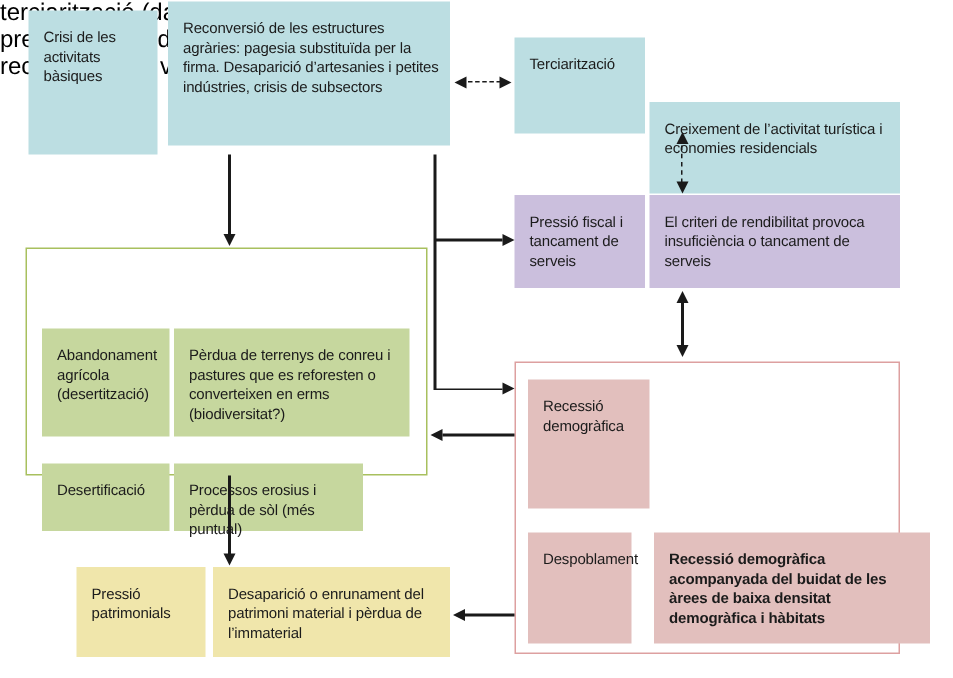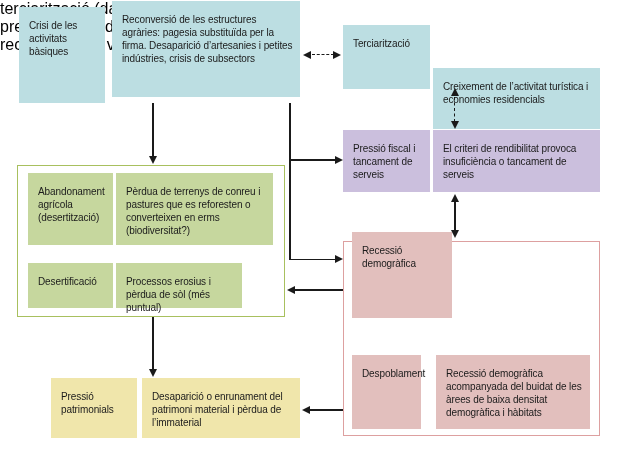--- a/index.html
+++ b/index.html
@@ -7,42 +7,42 @@
     position:relative; width:635px; height:452px; background:#fff;
     font-family:"Liberation Sans", sans-serif; overflow:hidden;
   }
   .cell {
     position:absolute; box-sizing:border-box;
     font-size:10px; line-height:13px; color:#1b1b1b;
     padding:12px 6px 5px 10px; letter-spacing:-0.1px;
   }
   .c-cyan   { background:var(--cyan); }
   .c-purple { background:var(--purple); }
-  .c-green  { background:var(--green); }
+  .c-green  { background:var(--green);margin-top:46px; }
   .c-pink   { background:var(--pink); }
   .c-yellow { background:var(--yellow); }
   .frame { position:absolute; box-sizing:border-box; background:#fff; }
   #green-frame { left:17px; top:165px; width:268px; height:152px; border:1.5px solid var(--green_border); }
   #pink-frame  { left:343px; top:241px; width:257px; height:195px; border:1.5px solid var(--pink_border); }
 
   
   #crisi-term    { left:19px;  top:7px;   width:86px;  height:96px; }
   #crisi-def     { left:112px; top:1px;   width:188px; height:96px; }
   #terci-term    { left:343px; top:25px;  width:87px;  height:64px; }
   #terci-def     { left:433px; top:40px;  width:167px; height:61px;margin-top:28px; }
   #pressio-term  { left:343px; top:130px; width:87px;  height:62px; }
   #pressio-def   { left:433px; top:130px; width:167px; height:62px; }
   #aband-term    { left:28px;  top:173px; width:85px;  height:72px; }
   #aband-def     { left:116px; top:173px; width:157px; height:72px; }
   #desert-term   { left:28px;  top:263px; width:85px;  height:45px; }
   #desert-def    { left:116px; top:263px; width:126px; height:45px; }
-  #recessio-term { left:352px; top:232px; width:100px;  height:86px; }
+  #recessio-term { left:352px; top:253px; width:81px;  height:86px; }
   #recessio-def  { left:436px; top:248px; width:154px; height:86px; }
   #despobl-term  { left:352px; top:355px; width:69px;  height:74px; }
-  #despobl-def   { left:436px; top:355px; width:154px; height:74px; }
+  #despobl-def   { left:436px; top:355px; width:184px; height:74px;font-weight:bold; }
   #perdues-term  { left:51px;  top:378px; width:86px;  height:60px; }
   #perdues-def   { left:142px; top:378px; width:158px; height:60px; }
 
   
   .ln  { position:absolute; background:var(--ink); }
   .lnh { height:1.5px; }
   .lnv { width:1.5px; }
   .dash { background:none; }
   .dash.lnh { height:0; border-top:1.6px dashed var(--ink); }
   .dash.lnv { width:0;  border-left:1.6px dashed var(--ink); }

